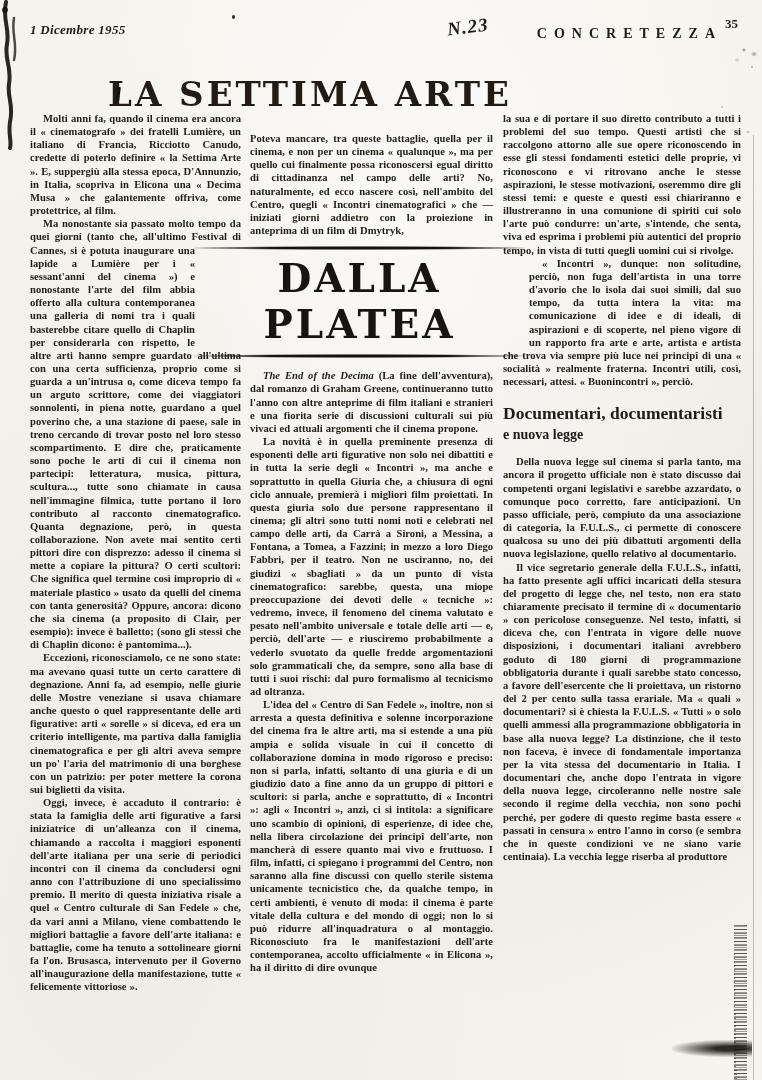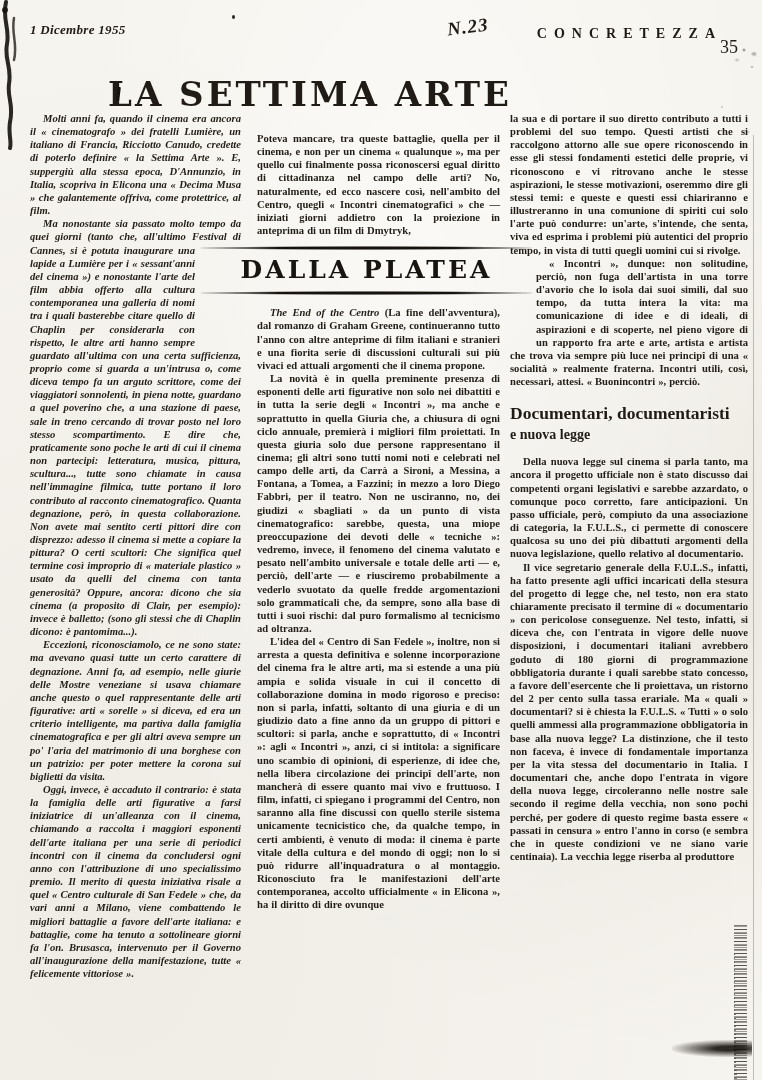--- a/index.html
+++ b/index.html
@@ -10,40 +10,40 @@
       radial-gradient(ellipse at 55% 25%, rgba(255,255,255,.55), rgba(255,255,255,0) 60%),
       radial-gradient(ellipse at 15% 85%, rgba(120,110,92,.06), rgba(120,110,92,0) 70%),
       radial-gradient(ellipse at 95% 55%, rgba(120,110,92,.08), rgba(120,110,92,0) 55%);
     font-family:"Liberation Serif", serif;
     color:#201b15;
   }
   
   .date{position:absolute;left:30px;top:22px;font-style:italic;font-weight:bold;font-size:13px;letter-spacing:.3px;}
   .masthead{position:absolute;left:0;right:40px;top:26px;text-align:right;font-size:14px;font-weight:bold;letter-spacing:7px;}
   .issue-note{position:absolute;left:447px;top:16px;font-style:italic;font-size:19px;font-weight:bold;transform:rotate(-7deg);letter-spacing:1px;}
-  .pageno{position:absolute;right:24px;top:37px;font-size:18px;font-weight:normal;}
+  .pageno{position:absolute;right:24px;top:16px;font-size:13px;font-weight:bold;}
   .title{position:absolute;left:60px;top:52px;width:500px;text-align:center;
          font-size:34px;font-weight:bold;letter-spacing:3px;font-family:"DejaVu Serif","Liberation Serif",serif;margin-top:22px;}
   
   .columns{position:absolute;left:30px;top:112px;width:718px;display:flex;}
   .col{text-align:justify;}
-  .col-left{width:211px;margin-right:16px;font-style:italic;}
+  .col-left{width:211px;margin-right:9px;}
   .col-mid{width:243px;margin-right:10px;position:relative;margin-top:20px;}
   .col-right{width:238px;}
   p.body{margin:0;font-size:10.6px;line-height:13.15px;text-align:justify;
          text-indent:13px;font-weight:bold;word-spacing:.4px;color:#221d16;}
   p.cont{text-indent:0;}
   .it{font-style:italic;}
   
   .spacer-l{float:right;width:46px;height:233px;shape-outside:inset(139px 0 0 0);}
   .spacer-r{float:left;width:26px;height:226px;shape-outside:inset(146px 0 0 0);}
   
   .section-box{margin:9px -32px 11px -56px;text-align:center;}
   .rule{height:4px;background:radial-gradient(ellipse 54% 50% at 50% 50%, #16130f 55%, rgba(22,19,15,0) 100%);}
-  .section-heading{font-size:25px;font-weight:bold;letter-spacing:3px;padding:5px 0 7px;
+  .section-heading{font-size:39px;font-weight:bold;letter-spacing:3px;padding:5px 0 7px;
                    font-family:"DejaVu Serif","Liberation Serif",serif;color:#181410;}
   
   .subhead{margin:15px 0 9px;text-align:left;font-weight:bold;}
   .subhead .l1{font-size:17.5px;line-height:21px;}
   .subhead .l2{font-size:14px;line-height:22px;}
   
   .spine{position:absolute;left:0;top:0;}
   .ink-dash{position:absolute;left:117px;top:87px;width:3px;height:14px;background:#16120d;transform:rotate(7deg);border-radius:1px;}
   .speck{position:absolute;border-radius:50%;background:#2c2720;}
   .tr-noise{position:absolute;right:0;top:12px;width:80px;height:185px;opacity:.85;pointer-events:none;background-image:
@@ -85,21 +85,21 @@
       <p class="body">Oggi, invece, è accaduto il contrario: è stata la famiglia delle arti figurative a farsi iniziatrice di un'alleanza con il cinema, chiamando a raccolta i maggiori esponenti dell'arte italiana per una serie di periodici incontri con il cinema da concludersi ogni anno con l'attribuzione di uno specialissimo premio. Il merito di questa iniziativa risale a quel « Centro culturale di San Fedele » che, da vari anni a Milano, viene combattendo le migliori battaglie a favore dell'arte italiana: e battaglie, come ha tenuto a sottolineare giorni fa l'on. Brusasca, intervenuto per il Governo all'inaugurazione della manifestazione, tutte « felicemente vittoriose ».</p>
     </div>
 
     <div class="col col-mid">
       <p class="body cont">Poteva mancare, tra queste battaglie, quella per il cinema, e non per un cinema « qualunque », ma per quello cui finalmente possa riconoscersi egual diritto di cittadinanza nel campo delle arti? No, naturalmente, ed ecco nascere così, nell'ambito del Centro, quegli « Incontri cinematografici » che — iniziati giorni addietro con la proiezione in anteprima di un film di Dmytryk,</p>
       <div class="section-box">
         <div class="rule"></div>
         <div class="section-heading">DALLA PLATEA</div>
         <div class="rule"></div>
       </div>
-      <p class="body"><span class="it">The End of the Centro</span><span> (La fine dell'avventura), dal romanzo di Graham Greene, continueranno tutto l'anno con altre anteprime di film italiani e stranieri e una fiorita serie di discussioni culturali sui più vivaci ed attuali argomenti che il cinema propone.</span></p>
+      <p class="body"><span class="it">The End of the Decima</span><span> (La fine dell'avventura), dal romanzo di Graham Greene, continueranno tutto l'anno con altre anteprime di film italiani e stranieri e una fiorita serie di discussioni culturali sui più vivaci ed attuali argomenti che il cinema propone.</span></p>
       <p class="body">La novità è in quella preminente presenza di esponenti delle arti figurative non solo nei dibattiti e in tutta la serie degli « Incontri », ma anche e soprattutto in quella Giuria che, a chiusura di ogni ciclo annuale, premierà i migliori film proiettati. In questa giuria solo due persone rappresentano il cinema; gli altri sono tutti nomi noti e celebrati nel campo delle arti, da Carrà a Sironi, a Messina, a Fontana, a Tomea, a Fazzini; in mezzo a loro Diego Fabbri, per il teatro. Non ne usciranno, no, dei giudizi « sbagliati » da un punto di vista cinematografico: sarebbe, questa, una miope preoccupazione dei devoti delle « tecniche »: vedremo, invece, il fenomeno del cinema valutato e pesato nell'ambito universale e totale delle arti — e, perciò, dell'arte — e riusciremo probabilmente a vederlo svuotato da quelle fredde argomentazioni solo grammaticali che, da sempre, sono alla base di tutti i suoi rischi: dal puro formalismo al tecnicismo ad oltranza.</p>
       <p class="body">L'idea del « Centro di San Fedele », inoltre, non si arresta a questa definitiva e solenne incorporazione del cinema fra le altre arti, ma si estende a una più ampia e solida visuale in cui il concetto di collaborazione domina in modo rigoroso e preciso: non si parla, infatti, soltanto di una giuria e di un giudizio dato a fine anno da un gruppo di pittori e scultori: si parla, anche e soprattutto, di « Incontri »: agli « Incontri », anzi, ci si intitola: a significare uno scambio di opinioni, di esperienze, di idee che, nella libera circolazione dei principî dell'arte, non mancherà di essere quanto mai vivo e fruttuoso. I film, infatti, ci spiegano i programmi del Centro, non saranno alla fine discussi con quello sterile sistema unicamente tecnicistico che, da qualche tempo, in certi ambienti, è venuto di moda: il cinema è parte vitale della cultura e del mondo di oggi; non lo si può ridurre all'inquadratura o al montaggio. Riconosciuto fra le manifestazioni dell'arte contemporanea, accolto ufficialmente « in Elicona », ha il diritto di dire ovunque</p>
     </div>
 
     <div class="col col-right">
       <div class="spacer-r"></div>
       <p class="body cont">la sua e di portare il suo diretto contributo a tutti i problemi del suo tempo. Questi artisti che si raccolgono attorno alle sue opere riconoscendo in esse gli stessi fondamenti estetici delle proprie, vi riconoscono e vi ritrovano anche le stesse aspirazioni, le stesse motivazioni, oseremmo dire gli stessi temi: e queste e questi essi chiariranno e illustreranno in una comunione di spiriti cui solo l'arte può condurre: un'arte, s'intende, che senta, viva ed esprima i problemi più autentici del proprio tempo, in vista di tutti quegli uomini cui si rivolge.</p>
       <p class="body">« Incontri », dunque: non solitudine, perciò, non fuga dell'artista in una torre d'avorio che lo isola dai suoi simili, dal suo tempo, da tutta intera la vita: ma comunicazione di idee e di ideali, di aspirazioni e di scoperte, nel pieno vigore di un rapporto fra arte e arte, artista e artista che trova via sempre più luce nei principî di una « socialità » realmente fraterna. Incontri utili, così, necessari, attesi. « Buonincontri », perciò.</p>
       <div class="subhead">
         <div class="l1">Documentari, documentaristi</div>

